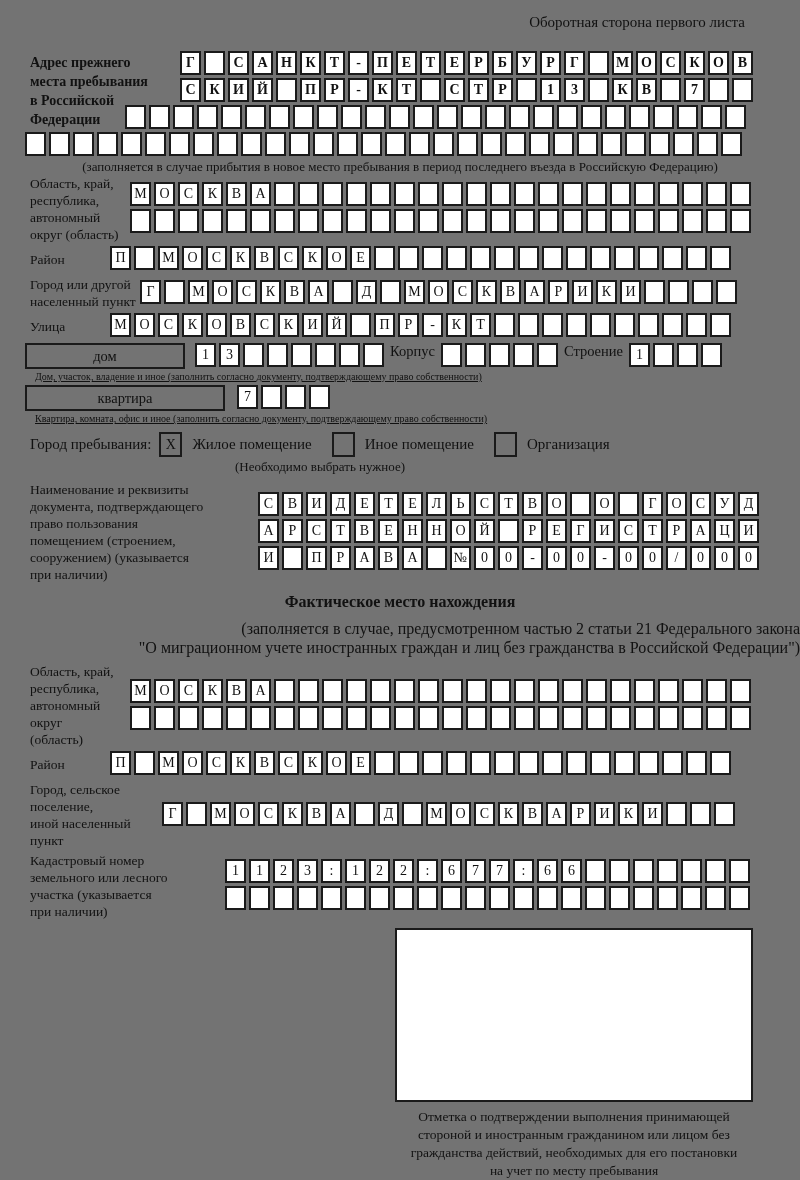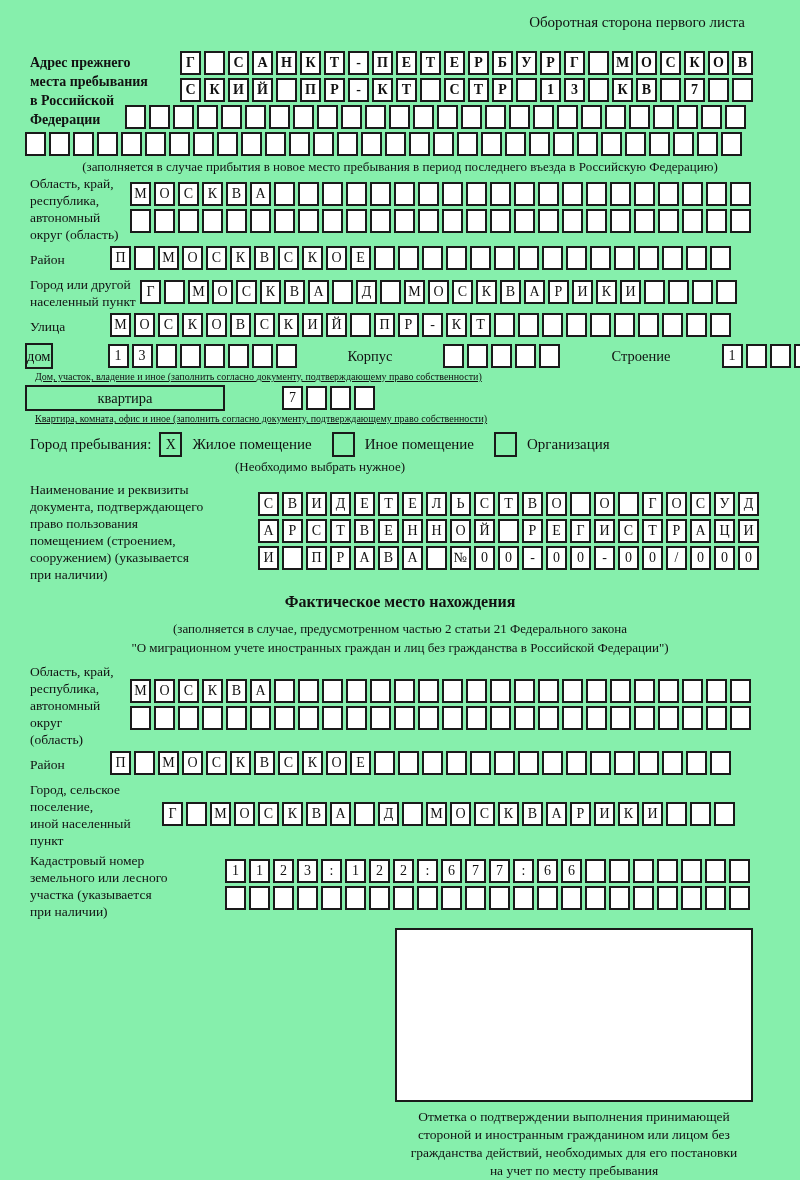--- a/index.html
+++ b/index.html
@@ -1,17 +1,17 @@
 <!DOCTYPE html>
 <html><head>
 <meta charset="utf-8">
 <style>
   html,body{margin:0;padding:0;background:#fff;}
   .page{
-    width:800px;height:1180px;background:#86efac;color:#111;
+    width:800px;height:1180px;background:#737373;color:#111;
     font-family:"Liberation Serif","DejaVu Serif",serif;
     position:relative;overflow:hidden;
   }
   .hdr{padding:14px 55px 0 0;text-align:right;font-size:15px;}
   
   .crow{display:flex;gap:3px;margin-bottom:3px;}
   .cell{
     box-sizing:border-box;flex:0 0 21px;width:21px;height:24px;
     border:2px solid #1a1a1a;display:flex;align-items:center;justify-content:center;
     font-size:14px;line-height:1;background:#fff;
@@ -22,39 +22,39 @@
   .w80{flex:0 0 80px;} .w100{flex:0 0 100px;} .w110{flex:0 0 110px;}
   .w132{flex:0 0 132px;} .w195{flex:0 0 195px;} .w228{flex:0 0 228px;}
   .note{font-size:13px;}
   .center{text-align:center;}
   .sec-title{font-size:16px;font-weight:bold;text-align:center;margin:6px 0 8px 0;}
   
   .addr-block{position:relative;margin:20px 0 0 30px;font-weight:bold;}
   .addr-lbl{position:absolute;left:0;top:2px;width:150px;font-size:14px;line-height:19px;}
   .ml150{margin-left:150px;} .ml95{margin-left:95px;} .mlneg{margin-left:-5px;}
   
-  .hrow{display:flex;align-items:center;margin:3px 0 0 25px;gap:45px;}
+  .hrow{display:flex;align-items:flex-start;margin:3px 0 0 25px;}
   .labelbox{
     box-sizing:border-box;border:2px solid #1a1a1a;height:26px;
     display:flex;align-items:center;justify-content:center;font-size:14.5px;
   }
   .boxdom{width:160px;margin-right:10px;}
   .boxkv{width:200px;margin-right:12px;}
   .inline-lbl{font-size:14.5px;margin:0 6px;}
   .small-note{font-size:10px;margin:2px 0 2px 35px;text-decoration:underline;}
   
   .stay-row{display:flex;align-items:center;margin:8px 0 0 30px;font-size:15px;}
   .chk{
     box-sizing:border-box;width:23px;height:25px;border:2px solid #1a1a1a;
     display:flex;align-items:center;justify-content:center;font-size:14px;
     margin:0 10px 0 8px;flex:0 0 23px;
   }
   .chk.sp{margin-left:20px;}
   .stay-note{font-size:13px;margin:2px 0 6px 235px;}
-  .fact-note{font-size:13px;text-align:center;line-height:19px;font-family:Liberation Serif, serif;}
+  .fact-note{font-size:16px;text-align:right;line-height:19px;font-family:Liberation Serif, serif;}
   .stamp-box{
     box-sizing:border-box;margin:8px 0 0 395px;width:358px;height:174px;
     border:2px solid #1a1a1a;background:#fff;
   }
   .stamp-note{
     margin:6px 0 0 383px;width:382px;text-align:center;
     font-size:13.5px;line-height:18px;white-space:pre-line;
   }
   .mt3{margin-top:3px;} .mt6{margin-top:6px;}
 </style>

